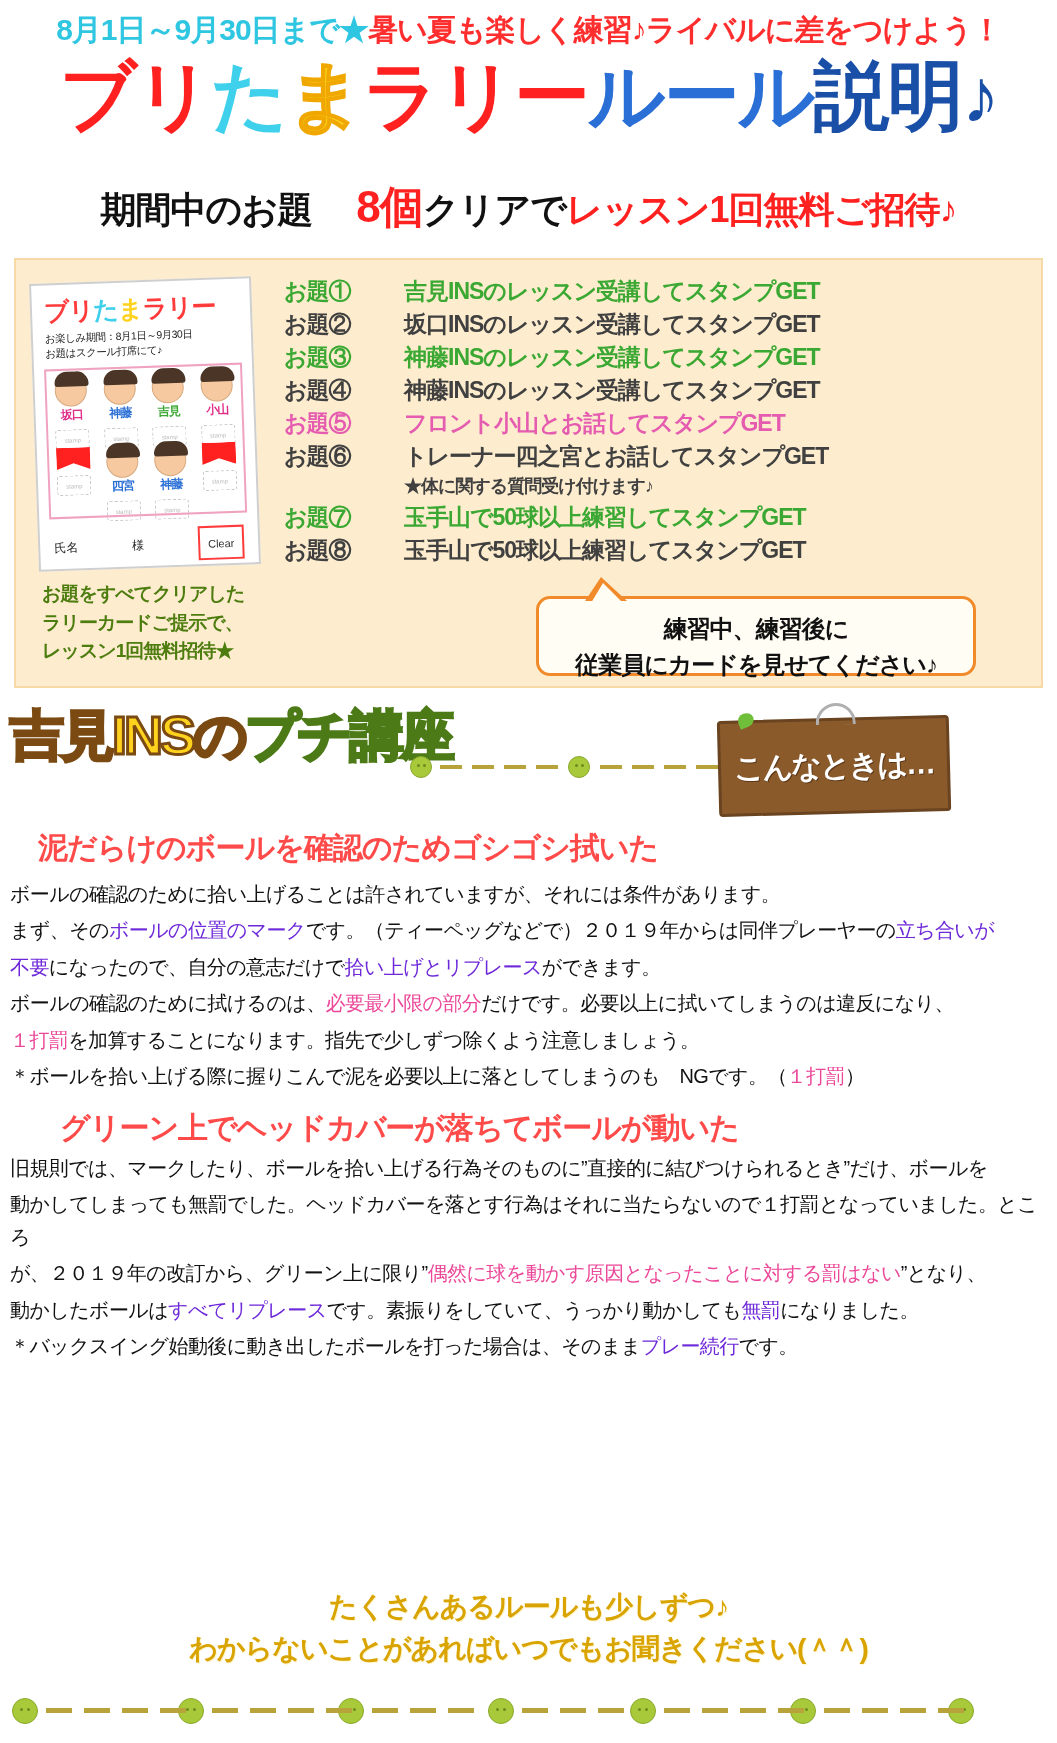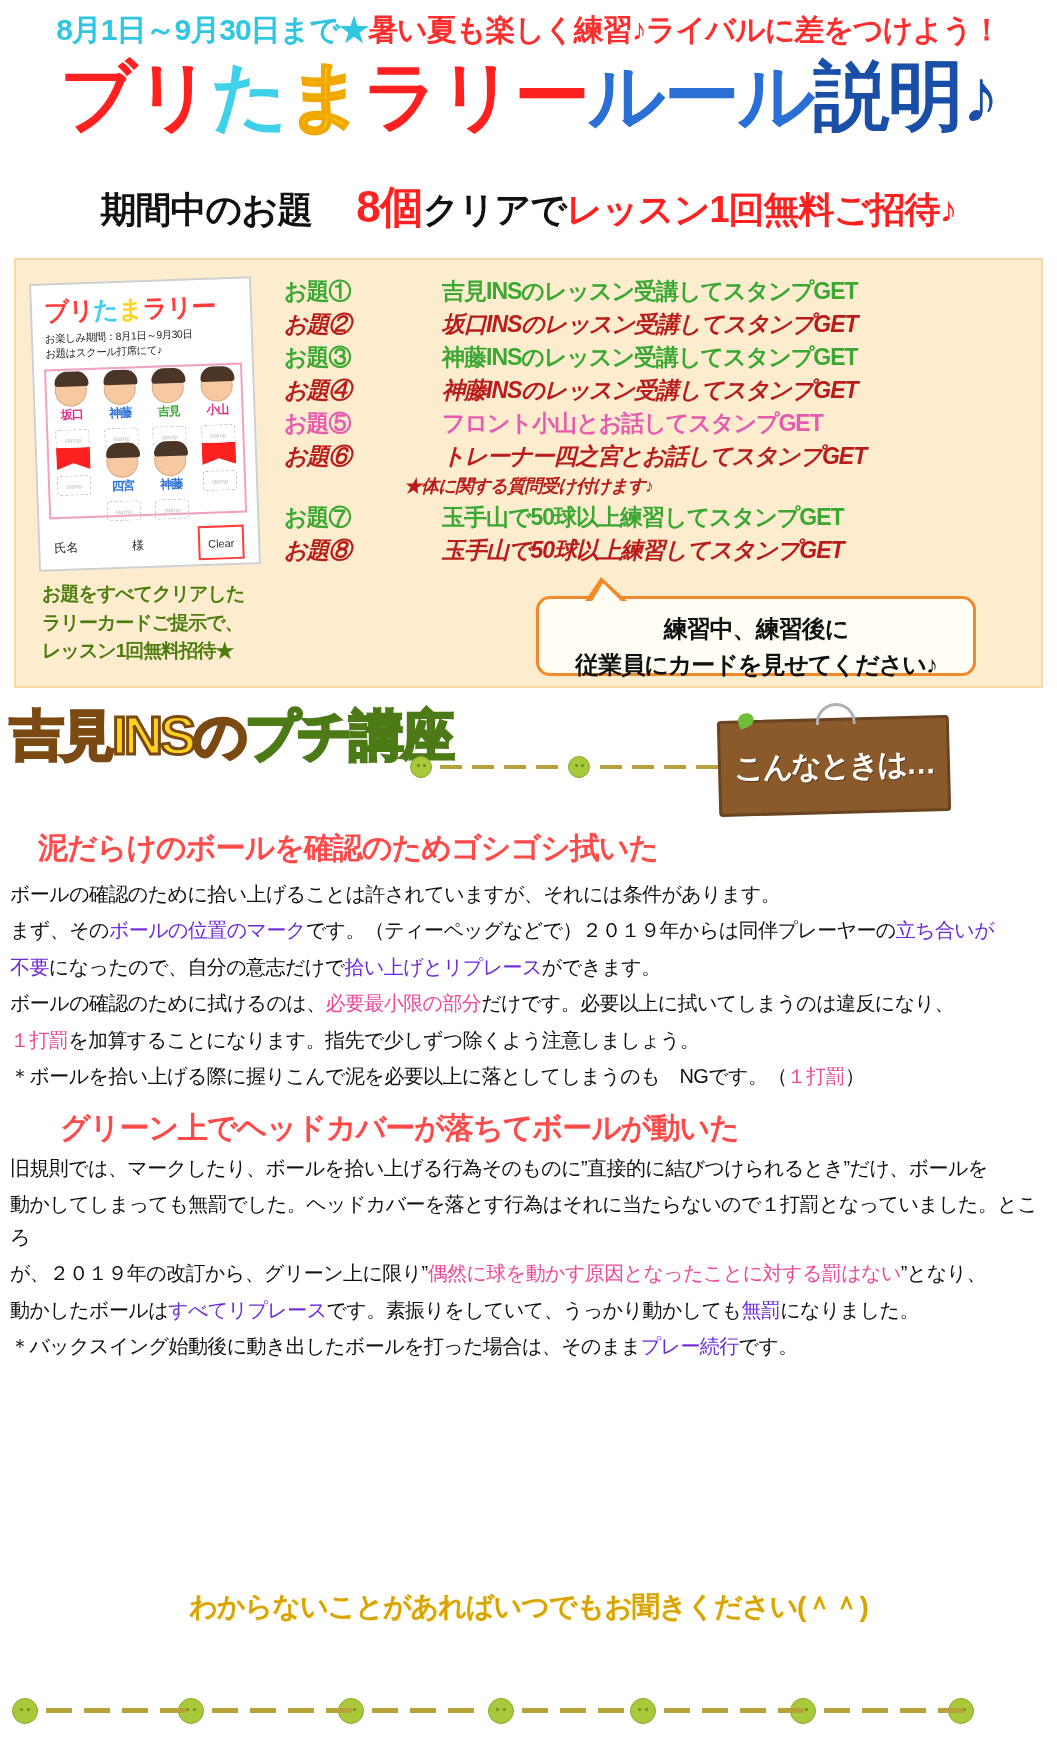--- a/index.html
+++ b/index.html
@@ -167,35 +167,34 @@
   .tasks {
     position: absolute;
     top: 16px; left: 268px;
     width: 750px;
   }
   .task-row {
     display: flex;
     align-items: flex-start;
     margin-bottom: 2px;
     white-space: nowrap;
-    gap: 38px;
   }
   .task-no {
     width: 120px;
     font-size: 23px;
     font-weight: bold;
     letter-spacing: -1px;
   }
   .task-txt {
     font-size: 23px;
     font-weight: bold;
     letter-spacing: -1px;
   }
   .c-green { color: #3aa832; }
-  .c-blue  { color: #b91c1c; font-style: italic; }
+  .c-blue  { color: #404040; }
   .c-pink  { color: #e55bb0; }
   .sub-note {
     font-size: 18px; font-weight: bold; letter-spacing: -1px;
     margin: 0 0 4px 120px;
   }
   .c-pink2 { color: #f07ec0; }
 
   
   .bubble {
     position: absolute;
@@ -500,20 +499,21 @@
 <div class="q-title" id="q2-title">グリーン上でヘッドカバーが落ちてボールが動いた</div>
 <div class="body-block" id="body2">
     <p><span>旧規則では、マークしたり、ボールを拾い上げる行為そのものに”直接的に結びつけられるとき”だけ、ボールを</span></p>
     <p><span>動かしてしまっても無罰でした。ヘッドカバーを落とす行為はそれに当たらないので１打罰となっていました。ところ</span></p>
     <p><span>が、２０１９年の改訂から、グリーン上に限り”</span><span class="hl-red">偶然に球を動かす原因となったことに対する罰はない</span><span>”となり、</span></p>
     <p><span>動かしたボールは</span><span class="hl-pink">すべてリプレース</span><span>です。素振りをしていて、うっかり動かしても</span><span class="hl-pink">無罰</span><span>になりました。</span></p>
     <p><span>＊バックスイング始動後に動き出したボールを打った場合は、そのまま</span><span class="hl-pink">プレー続行</span><span>です。</span></p>
   </div>
 
 <div class="footer-msg" id="footerMsg">
+    <div>たくさんあるルールも少しずつ♪</div>
     <div>わからないことがあればいつでもお聞きください(＾＾)</div>
   </div>
 
 <div class="bottom-strip" id="bottomStrip">
     <div class="btn-dot" style="left: 12px;"></div>
     <div class="btn-dot" style="left: 178px;"></div>
     <div class="btn-dot" style="left: 338px;"></div>
     <div class="btn-dot" style="left: 488px;"></div>
     <div class="btn-dot" style="left: 630px;"></div>
     <div class="btn-dot" style="left: 790px;"></div>

